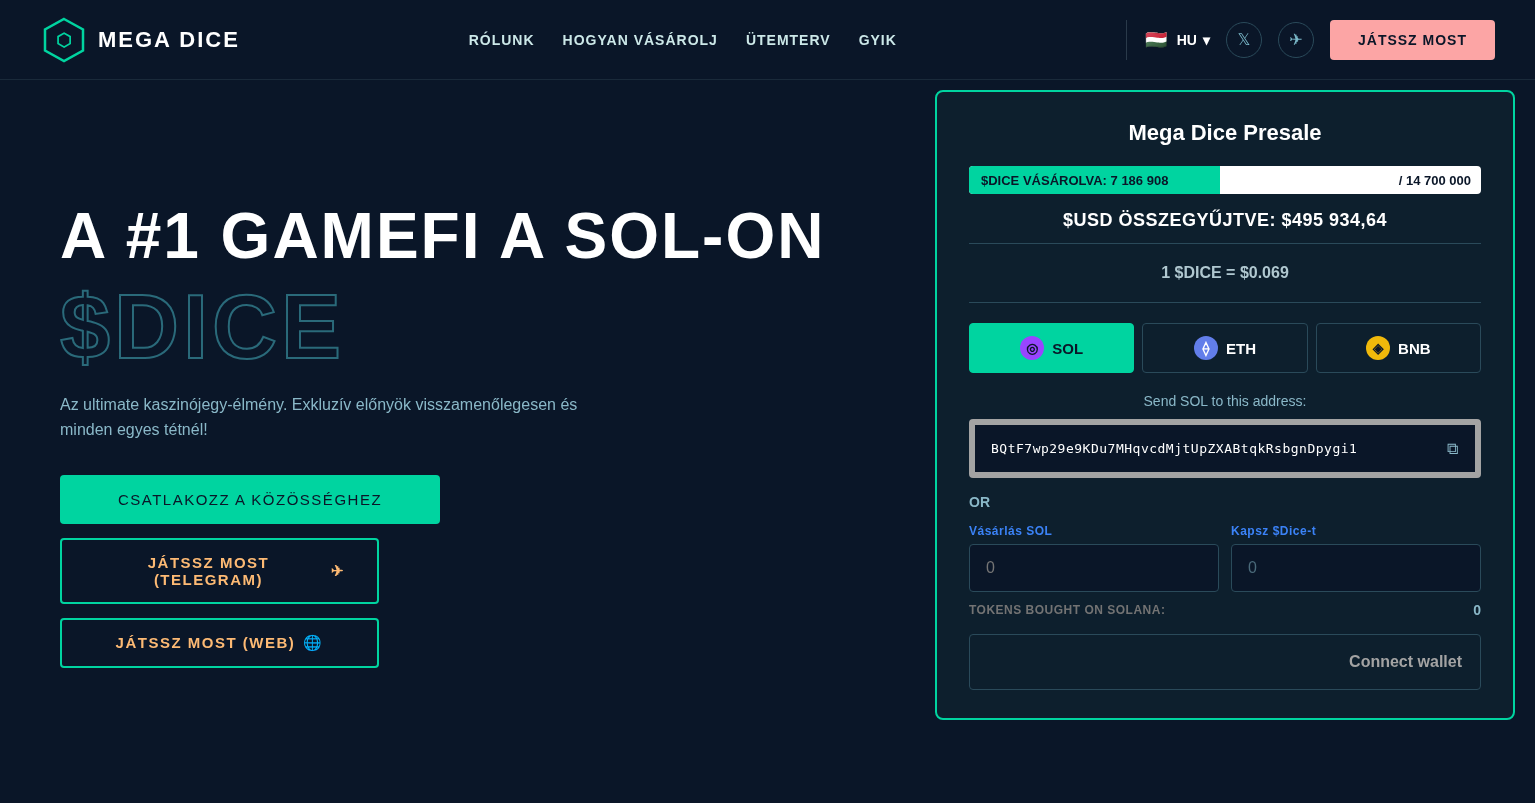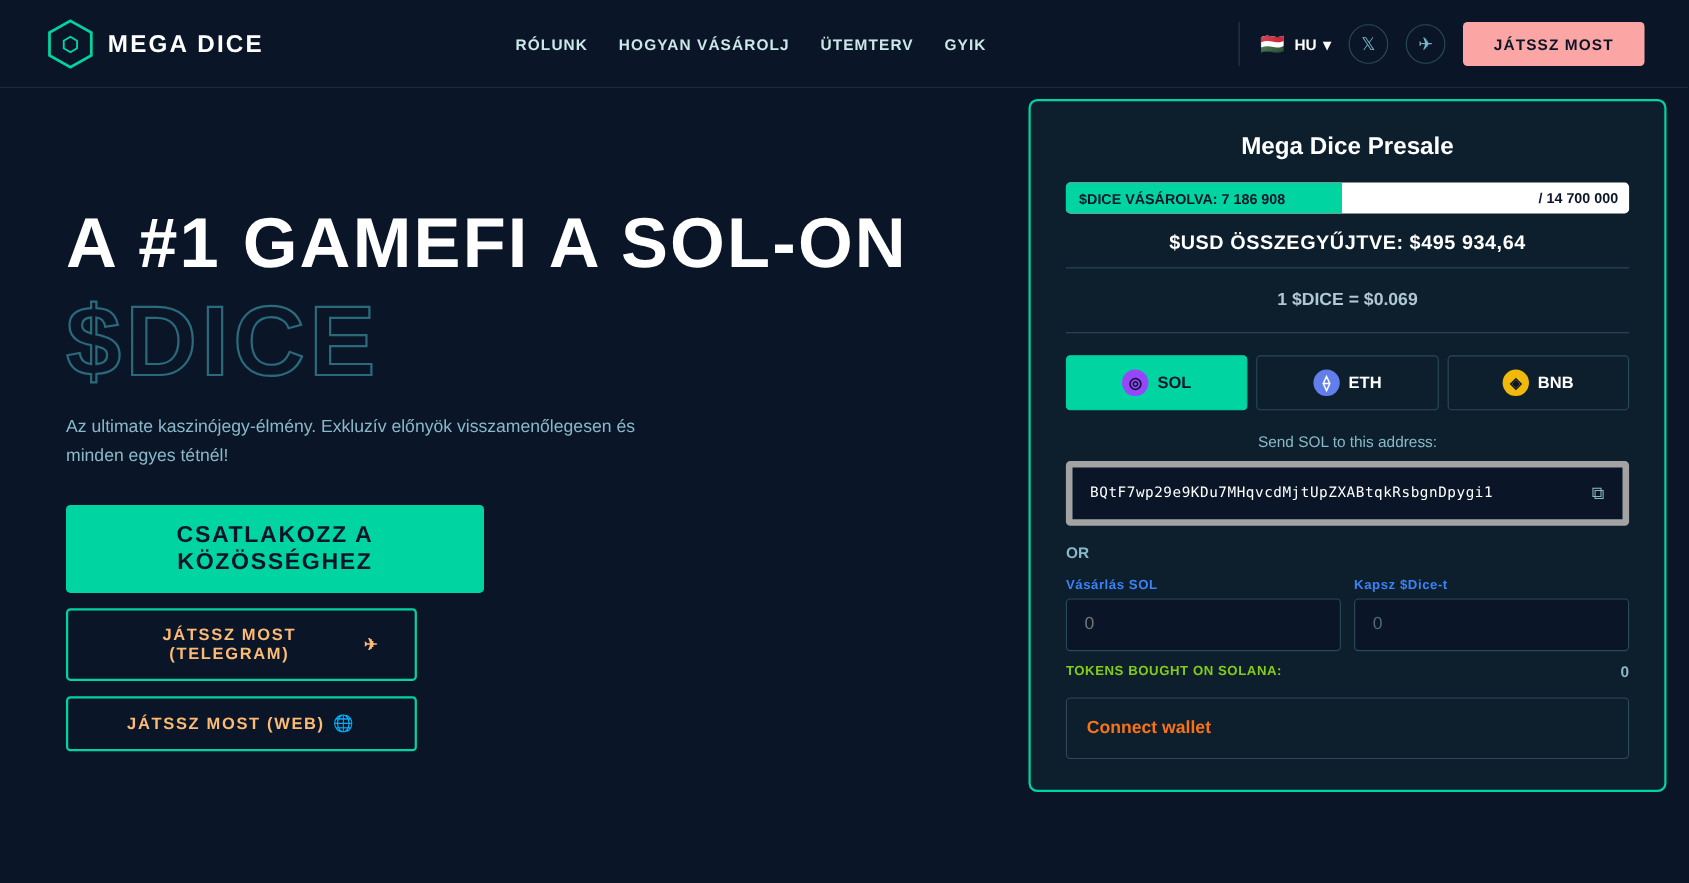--- a/index.html
+++ b/index.html
@@ -139,22 +139,22 @@
       color: #8ab8c8;
       max-width: 560px;
       line-height: 1.6;
       margin-bottom: 32px;
     }
     .btn-primary {
       background: #00d4a0;
       color: #0a1628;
       border: none;
       padding: 16px 32px;
-      font-size: 21px;
-      font-weight: 700;
+      font-size: 15px;
+      font-weight: 400;
       letter-spacing: 1.5px;
       cursor: pointer;
       border-radius: 4px;
       width: 380px;
       margin-bottom: 14px;
       text-transform: uppercase;
     }
     .btn-outline {
       background: transparent;
       color: #fdba74;
@@ -344,40 +344,40 @@
       outline: none;
     }
     .tokens-bought-row {
       display: flex;
       justify-content: space-between;
       align-items: center;
       margin-bottom: 16px;
     }
     .tokens-bought-label {
       font-size: 12px;
-      color: #84cc16;
+      color: #737373;
       font-weight: 600;
       letter-spacing: 0.5px;
     }
     .tokens-bought-value {
       font-size: 14px;
       color: #8ab8c8;
       font-weight: 700;
     }
     .connect-wallet-btn {
       width: 100%;
       background: #0d1f2d;
       border: 1px solid #2a4a5a;
       border-radius: 4px;
       padding: 18px;
-      color: #f97316;
+      color: #a3a3a3;
       font-size: 16px;
       font-weight: 600;
       cursor: pointer;
-      text-align: left;
+      text-align: right;
     }
   </style>
 </head>
 <body>
 
 <header>
   <div class="logo-area">
     <svg class="logo-hex" viewBox="0 0 48 48" fill="none">
       <polygon points="24,3 43,13.5 43,34.5 24,45 5,34.5 5,13.5" stroke="#00d4a0" stroke-width="2.5" fill="none"></polygon>
       <text x="24" y="30" text-anchor="middle" fill="#00d4a0" font-size="18" font-weight="bold">⬡</text>

